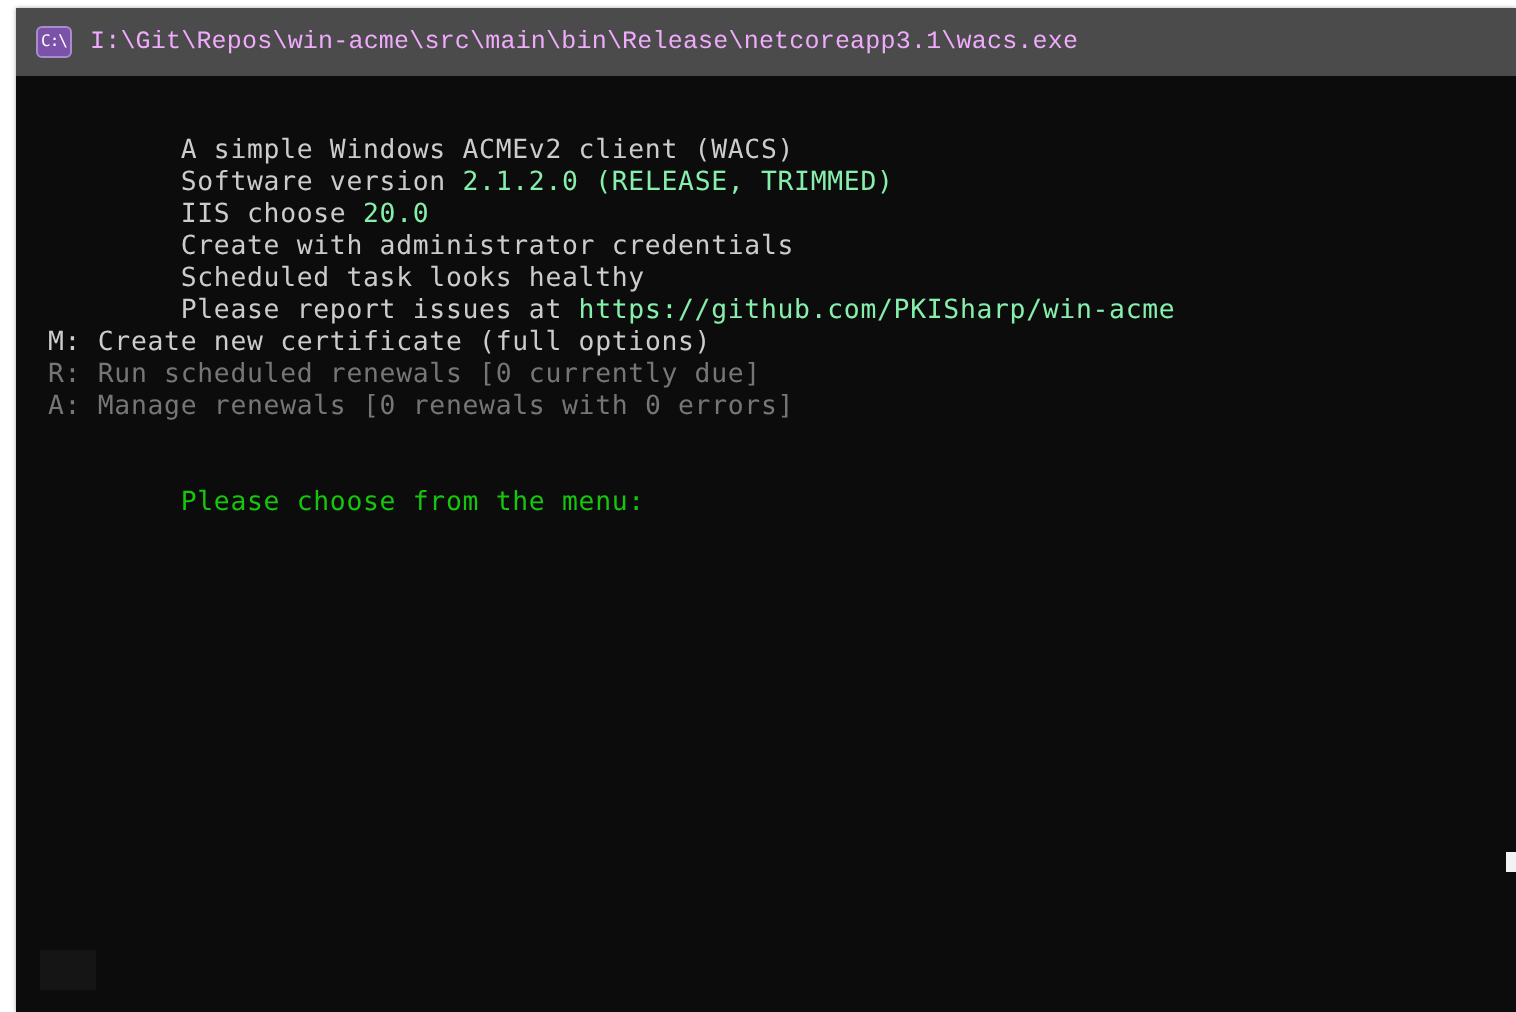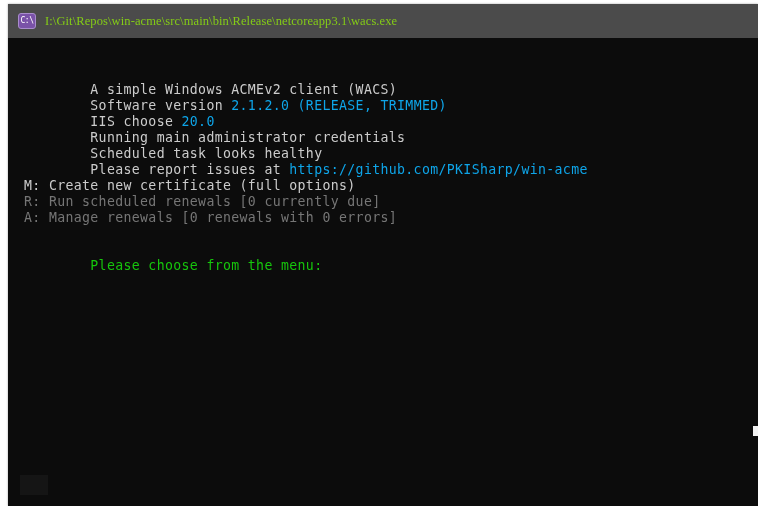--- a/index.html
+++ b/index.html
@@ -59,53 +59,53 @@
   }
   .titlebar-icon span {
     font-family: "DejaVu Sans Mono", monospace;
     font-size: 8px;
     line-height: 8px;
     color: #ffffff;
     letter-spacing: -0.5px;
   }
 
   .titlebar-title {
-    font-family: Liberation Serif, serif;
+    font-family: Liberation Mono, monospace;
     font-size: 12.5px;
-    color: #84cc16;
+    color: #f0abfc;
     white-space: nowrap;
     overflow: hidden;
     text-overflow: clip;
     letter-spacing: 0.1px;
   }
 
   
   .terminal {
     position: relative;
     flex: 1 1 auto;
     background: #0c0c0c;
-    padding: 28px 0 0 16px;
+    padding: 14px 0 0 16px;
     box-sizing: border-box;
     overflow: hidden;
   }
 
   .term-line {
     font-family: "DejaVu Sans Mono", monospace;
     font-size: 13.2px;
     line-height: 16px;
     height: 16px;
     white-space: pre;
     color: #cccccc;
     letter-spacing: 0.35px;
   }
 
   .term-line.blank { color: transparent; }
 
   .c-default { color: #cccccc; }
-  .c-accent  { color: #0ea5e9; }
+  .c-accent  { color: #86efac; }
   .c-green   { color: #16c60c; }
   .c-dim     { color: #767676; }
 
   
   .cursor-block {
     position: absolute;
     left: 12px;
     top: 437px;
     width: 28px;
     height: 20px;
@@ -152,21 +152,21 @@
 
       <div class="term-line">
         <span class="c-default">Software version </span><span class="c-accent">2.1.2.0 (RELEASE, TRIMMED)</span>
       </div>
 
       <div class="term-line">
         <span class="c-default">IIS choose </span><span class="c-accent">20.0</span>
       </div>
 
       <div class="term-line">
-        <span class="c-default">Running main administrator credentials</span>
+        <span class="c-default">Create with administrator credentials</span>
       </div>
 
       <div class="term-line">
         <span class="c-default">Scheduled task looks healthy</span>
       </div>
 
       <div class="term-line">
         <span class="c-default">Please report issues at </span><span class="c-accent">https://github.com/PKISharp/win-acme</span>
       </div>
 

